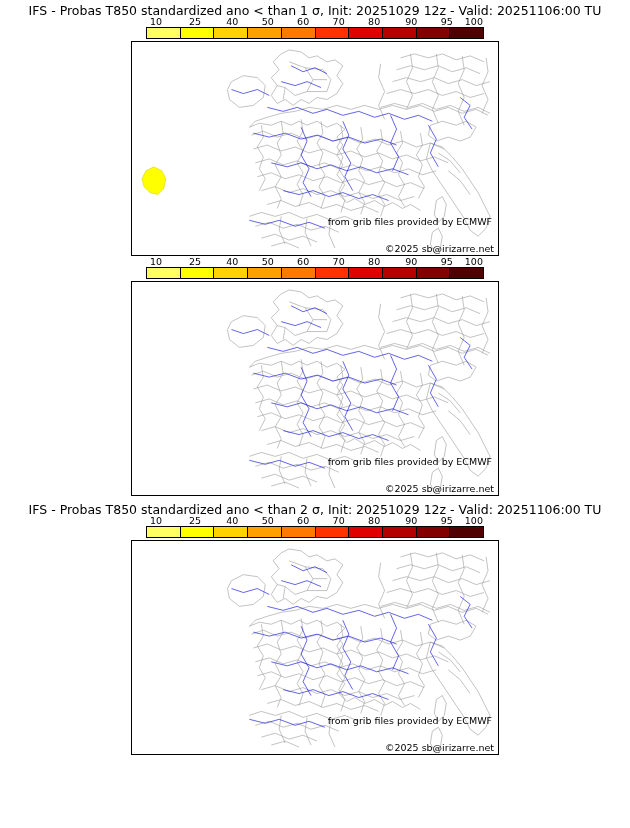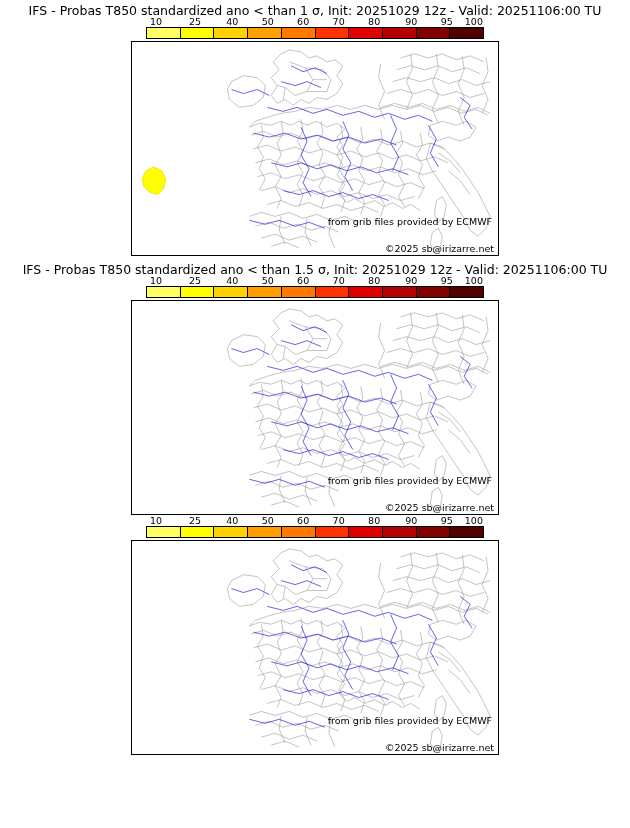--- a/index.html
+++ b/index.html
@@ -187,21 +187,20 @@
           <path d="M18 133 L26 131 L30 138 L28 146 L22 149 L16 144 L15 137 Z" fill="#ffff00" stroke="none"></path>
         </g>
       </svg>
       <div class="ecmwf">from grib files provided by ECMWF</div>
       <div class="credit">©2025 sb@irizarre.net</div>
     </div>
   </div>
 </div>
 
 <div class="panel panel2">
-  <div class="panel-title">IFS - Probas T850  standardized ano &lt; than 1.5 σ, Init: 20251029 12z - Valid: 20251106:00 TU</div>
   <div class="cbar-wrap">
     <div class="cbar-labels">
       <span style="left:3%">10</span>
       <span style="left:14.5%">25</span>
       <span style="left:25.5%">40</span>
       <span style="left:36%">50</span>
       <span style="left:46.5%">60</span>
       <span style="left:57%">70</span>
       <span style="left:67.5%">80</span>
       <span style="left:78.5%">90</span>
@@ -288,20 +287,21 @@
           <path d="M118 180 L134 184 L148 180 L164 186 L178 182 L194 188"></path>
         </g>
       </svg>
       <div class="ecmwf">from grib files provided by ECMWF</div>
       <div class="credit">©2025 sb@irizarre.net</div>
     </div>
   </div>
 </div>
 
 <div class="panel panel3">
+  <div class="panel-title">IFS - Probas T850  standardized ano &lt; than 2 σ, Init: 20251029 12z - Valid: 20251106:00 TU</div>
   <div class="cbar-wrap">
     <div class="cbar-labels">
       <span style="left:3%">10</span>
       <span style="left:14.5%">25</span>
       <span style="left:25.5%">40</span>
       <span style="left:36%">50</span>
       <span style="left:46.5%">60</span>
       <span style="left:57%">70</span>
       <span style="left:67.5%">80</span>
       <span style="left:78.5%">90</span>

